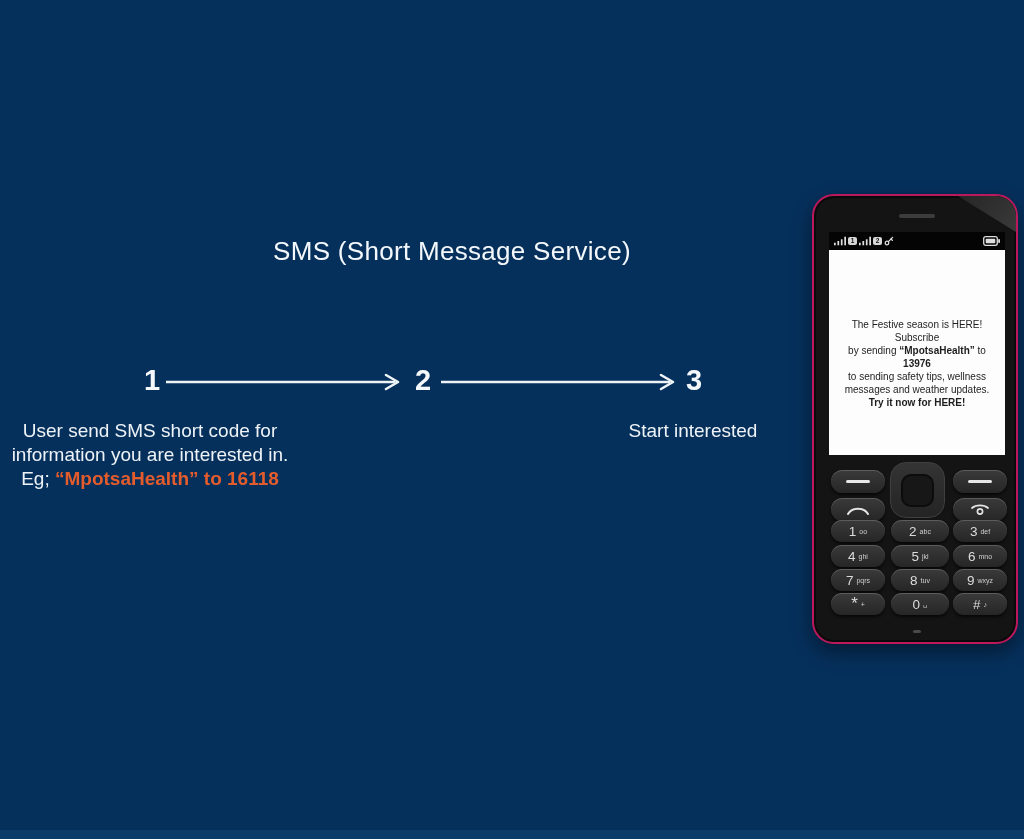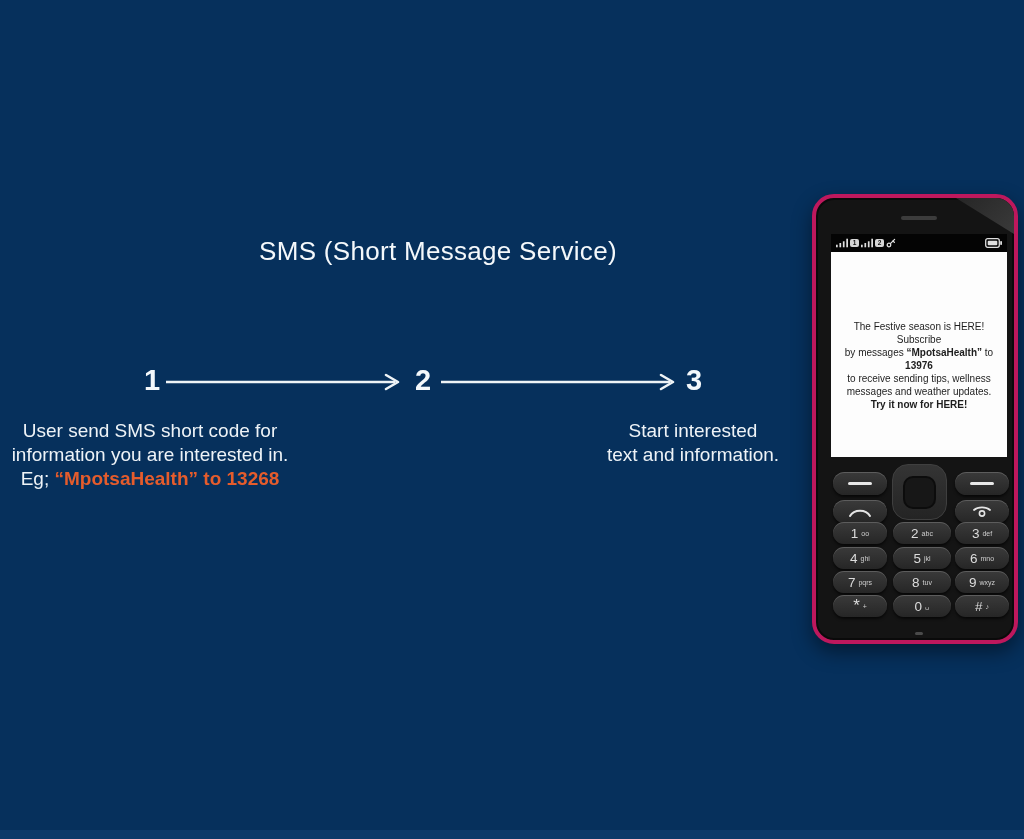--- a/index.html
+++ b/index.html
@@ -8,21 +8,21 @@
     position:relative;
     background:#06305c;
     font-family:"Liberation Sans", sans-serif;
     overflow:hidden;
     color:#f2f6f9;
   }
   .bottom-band { position:absolute; left:0; bottom:0; width:100%; height:9px; background:#0c3a69; }
 
   
   .title {
-    position:absolute; left:0; top:236px; width:876px;
+    position:absolute; left:14px; top:236px; width:876px;
     text-align:center; font-size:26px; font-weight:400; color:#f4f8fb;
     letter-spacing:0.3px;
   }
   .step-num {
     position:absolute; top:364px; font-size:29px; font-weight:700; color:#f4f8fb;
     text-align:center;
   }
   .num-1 { left:138px; width:28px; }
   .num-2 { left:407px; width:32px; }
   .num-3 { left:679px; width:30px; }
@@ -34,21 +34,21 @@
     font-size:19px; line-height:24px; color:#eef3f7;
   }
   .step-text-1 { left:-10px; width:320px; }
   .step-text-2 { left:341px; width:160px; }
   .step-text-3 { left:583px; width:220px; }
   .example { font-weight:700; color:#e55c2c; }
 
   
   .phone {
     position:absolute; left:812px; top:194px; width:206px; height:450px;
-    background:#141414; border:4px solid #be185d; border-radius:22px;
+    background:#141414; border:2px solid #be185d; border-radius:22px;
     box-shadow:0 8px 20px rgba(0,0,0,0.45), inset 0 0 0 2px #0a0a0a;
     overflow:hidden;
   }
   .phone-highlight {
     position:absolute; top:0; right:0; width:58px; height:36px;
     background:linear-gradient(135deg,#262626,#3a3a3a);
     clip-path:polygon(0 0, 100% 0, 100% 100%);
   }
   .speaker {
     position:absolute; top:18px; left:85px; width:36px; height:4px;
@@ -123,29 +123,28 @@
 <span class="step-num num-2">2</span>
 <svg class="arrow arrow-2" viewBox="0 0 240 20">
   <line x1="0" y1="10" x2="228" y2="10" stroke="#eef3f6" stroke-width="2.6" stroke-linecap="round"></line>
   <polyline points="220,3 232,10 220,17" fill="none" stroke="#eef3f6" stroke-width="2.6" stroke-linecap="round" stroke-linejoin="round"></polyline>
 </svg>
 <span class="step-num num-3">3</span>
 
 <div class="step-text step-text-1">
   <div>User send SMS short code for</div>
   <div>information you are interested in.</div>
-  <div><span>Eg; </span><span class="example">“MpotsaHealth” to 13268</span></div>
+  <div><span>Eg; </span><span class="example">“MpotsaHealth” to 16118</span></div>
 </div>
 
 <div class="step-text step-text-2">
 </div>
 
 <div class="step-text step-text-3">
   <div>Start interested</div>
-  <div>text and information.</div>
 </div>
 
 <div class="phone">
   <div class="phone-highlight"></div>
   <div class="speaker"></div>
 
   <div class="statusbar">
     <div class="sb-left">
       <svg width="12" height="10" viewBox="0 0 14 10">
         <rect x="0" y="7" width="2" height="3" fill="#dedede"></rect>
@@ -169,22 +168,22 @@
     </div>
     <svg width="17" height="10" viewBox="0 0 17 10">
       <rect x="0.7" y="0.7" width="13.6" height="8.6" rx="2" fill="none" stroke="#dedede" stroke-width="1.3"></rect>
       <rect x="2.7" y="2.7" width="9.6" height="4.6" rx="1" fill="#dedede"></rect>
       <rect x="15.2" y="3" width="1.8" height="4" rx="0.8" fill="#dedede"></rect>
     </svg>
   </div>
 
   <div class="screen">
     <p class="sms-text"><span>The Festive season is HERE! Subscribe</span><br>
-      <span>by messages </span><b>“MpotsaHealth”</b><span> to </span><b>13976</b><br>
-      <span>to receive sending tips, wellness</span><br>
+      <span>by sending </span><b>“MpotsaHealth”</b><span> to </span><b>13976</b><br>
+      <span>to sending safety tips, wellness</span><br>
       <span>messages and weather updates.</span><br>
       <b>Try it now for HERE!</b>
     </p>
   </div>
 
   <div class="key row-soft col1">
       <span class="softdash"></span>
     </div>
   <div class="key row-soft col3">
       <span class="softdash"></span>

